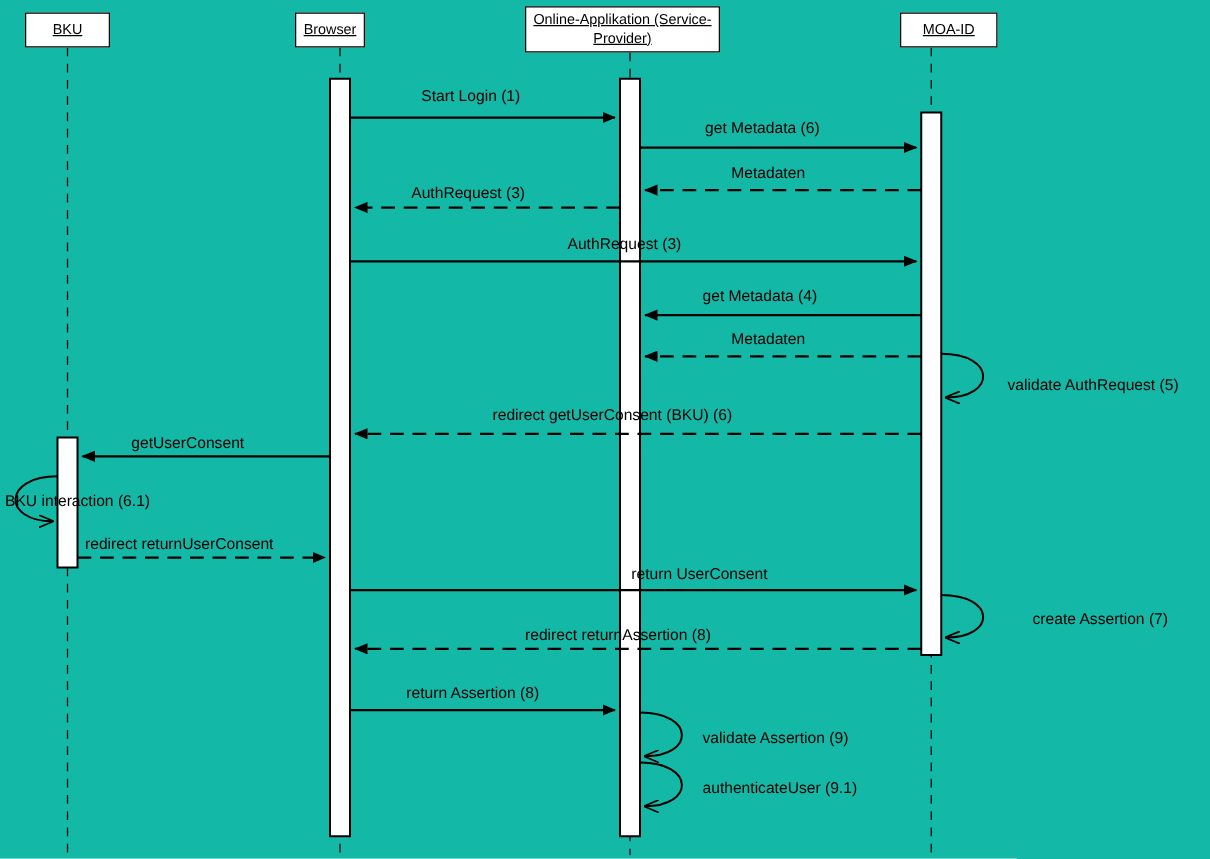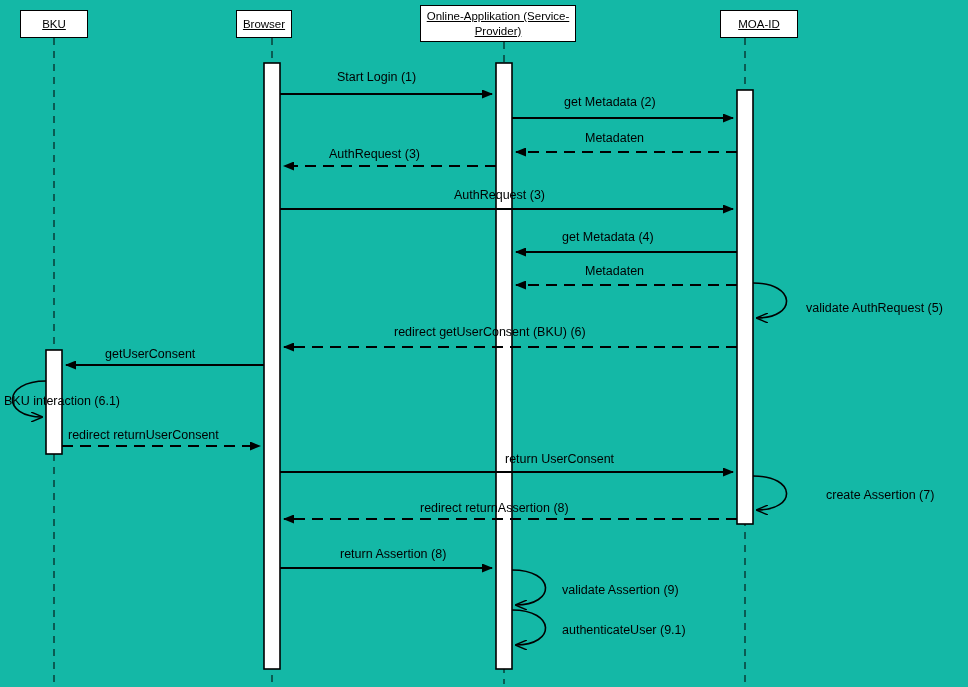--- a/index.html
+++ b/index.html
@@ -114,31 +114,31 @@
     <span>Browser</span>
   </div>
   <div class="actor-box" style="left:420px; top:5px; width:156px; height:37px;">
     <span>Online-Applikation (Service-Provider)</span>
   </div>
   <div class="actor-box" style="left:720px; top:10px; width:78px; height:28px;text-align:right;">
     <span>MOA-ID</span>
   </div>
 
   <div class="msg-label" style="left:337px; top:70px;">Start Login (1)</div>
-  <div class="msg-label" style="left:564px; top:95px;">get Metadata (2)</div>
+  <div class="msg-label" style="left:564px; top:95px;">get Metadata (6)</div>
   <div class="msg-label" style="left:585px; top:131px;">Metadaten</div>
   <div class="msg-label" style="left:329px; top:147px;">AuthRequest (3)</div>
   <div class="msg-label" style="left:454px; top:188px;">AuthRequest (3)</div>
   <div class="msg-label" style="left:562px; top:230px;">get Metadata (4)</div>
   <div class="msg-label" style="left:585px; top:264px;">Metadaten</div>
   <div class="msg-label" style="left:394px; top:325px;">redirect getUserConsent (BKU) (6)</div>
   <div class="msg-label" style="left:105px; top:347px;">getUserConsent</div>
   <div class="msg-label" style="left:68px; top:428px;text-align:right;">redirect returnUserConsent</div>
   <div class="msg-label" style="left:461px; top:452px;margin-left:44px;">return UserConsent</div>
   <div class="msg-label" style="left:420px; top:501px;">redirect returnAssertion (8)</div>
-  <div class="msg-label" style="left:324px; top:547px;padding-left:16px;">return Assertion (8)</div>
+  <div class="msg-label" style="left:309px; top:547px;padding-left:16px;">return Assertion (8)</div>
 
   <div class="note-label" style="left:806px; top:301px;">validate AuthRequest (5)</div>
   <div class="note-label" style="left:4px; top:394px;">BKU interaction (6.1)</div>
   <div class="note-label" style="left:806px; top:488px;margin-left:20px;">create Assertion (7)</div>
   <div class="note-label" style="left:562px; top:583px;">validate Assertion (9)</div>
   <div class="note-label" style="left:562px; top:623px;">authenticateUser (9.1)</div>
 </div>
 
 </body></html>

